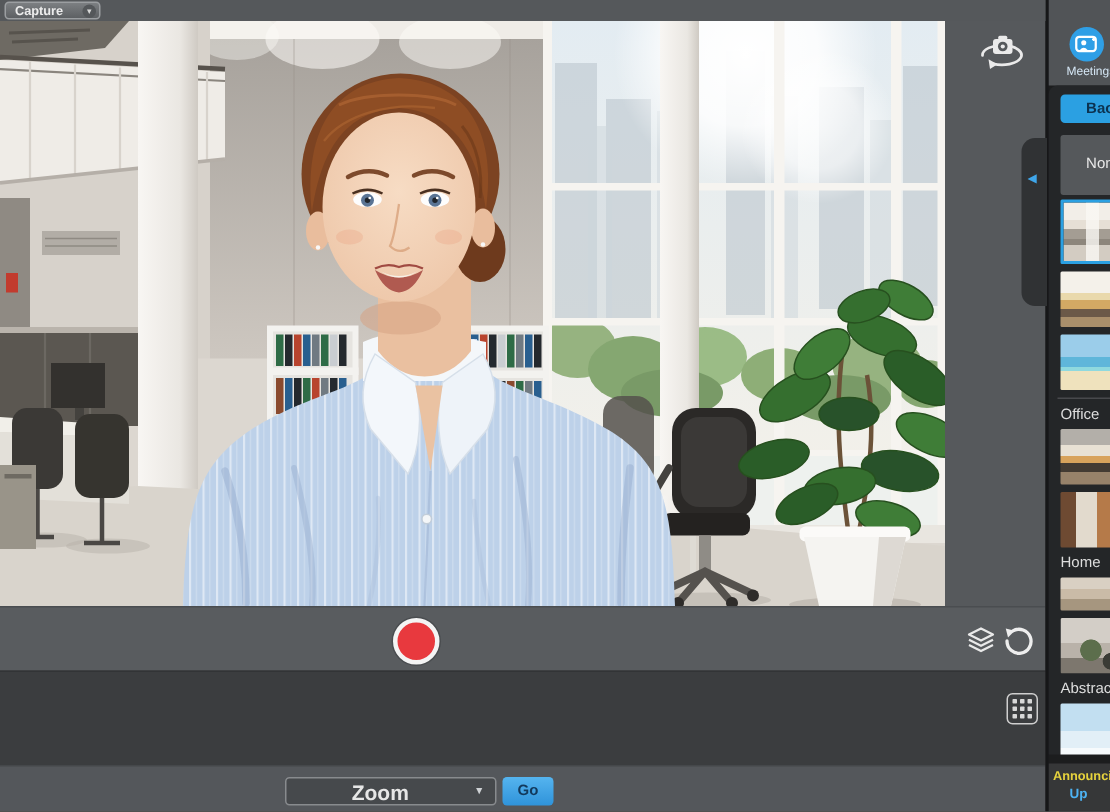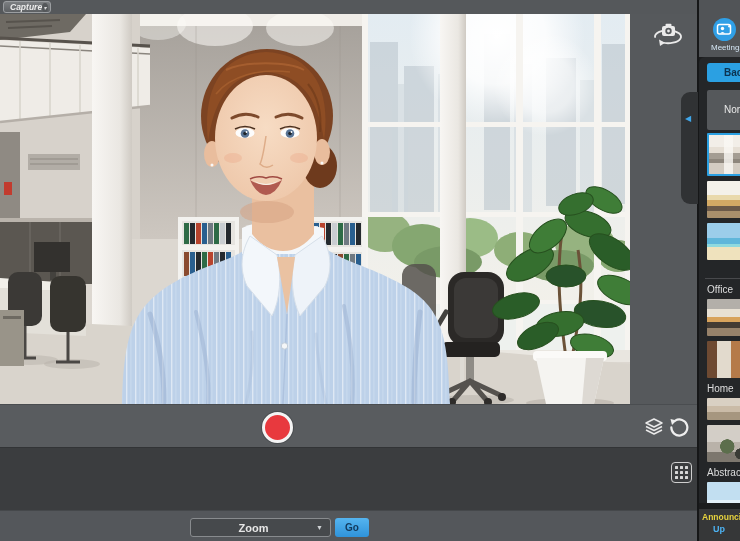--- a/index.html
+++ b/index.html
@@ -1,23 +1,23 @@
 <!DOCTYPE html>
 <html><head>
 <meta charset="utf-8">
 <style>
   html,body{margin:0;padding:0;background:#222;}
   *{box-sizing:border-box;font-family:"Liberation Sans",sans-serif;}
   .app{position:relative;width:740px;height:541px;background:#56595c;overflow:hidden;}
 
   
   .topbar{position:absolute;left:0;top:0;width:697px;height:14px;background:#55585b;z-index:3;}
-  .capture-dd{position:absolute;left:3px;top:1px;width:48px;height:12px;border:1px solid #9b9ea1;border-radius:3px;
+  .capture-dd{position:absolute;left:3px;top:1px;width:64px;height:12px;border:1px solid #9b9ea1;border-radius:3px;
     background:linear-gradient(180deg,#7c7f82,#5d6063);display:flex;align-items:center;justify-content:space-between;
-    padding:0 2px 0 6px;cursor:pointer;font-style:italic;}
+    padding:0 2px 0 6px;cursor:pointer;}
   .capture-dd .lbl{font-size:8.5px;font-weight:bold;color:#ececec;line-height:10px;}
   .dd-chev{font-size:6px;color:#d8d8d8;background:#54575a;border-radius:50%;width:9px;height:9px;display:flex;align-items:center;justify-content:center;}
 
   .video-area{position:absolute;left:0;top:14px;width:630px;height:390px;overflow:hidden;background:#dcd7d0;}
   .video-area svg{display:block;width:630px;height:390px;}
   .gutter{position:absolute;left:630px;top:14px;width:67px;height:390px;background:#56595c;}
   .cloudcam{position:absolute;left:650px;top:17px;width:36px;height:32px;cursor:pointer;}
 
   .controlbar{position:absolute;left:0;top:404px;width:697px;height:43px;background:#595c5f;border-top:1px solid #4a4d50;}
   .record{position:absolute;left:262px;top:7px;width:31px;height:31px;border-radius:50%;background:#e8393e;
@@ -27,40 +27,40 @@
   .ic-reset{left:667px;}
 
   .darkband{position:absolute;left:0;top:447px;width:697px;height:63px;background:#3b3d3f;border-top:1px solid #323436;}
   .grid-icon{position:absolute;left:671px;top:14px;width:21px;height:21px;border:1.5px solid #cfcfcf;border-radius:4px;
     display:grid;grid-template-columns:repeat(3,1fr);gap:1.5px;padding:3px;cursor:pointer;background:#3b3d3f;}
   .grid-icon b{background:#d8d8d8;border-radius:0.5px;}
 
   .bottombar{position:absolute;left:0;top:510px;width:697px;height:31px;background:#54575b;border-top:1px solid #45484b;}
   .zoom-dd{position:absolute;left:190px;top:7px;width:141px;height:19px;background:#46494c;border:1px solid #888b8e;
     border-radius:3px;display:flex;align-items:center;cursor:pointer;}
-  .zoom-dd .lbl{flex:1;text-align:center;font-size:11px;font-weight:bold;color:#e6e6e6;}
+  .zoom-dd .lbl{flex:1;text-align:center;font-size:14px;font-weight:bold;color:#e6e6e6;}
   .zoom-dd .chev{font-size:7px;color:#cfd2d5;margin-right:7px;}
   .go-btn{position:absolute;left:335px;top:7px;width:34px;height:19px;border:none;border-radius:3px;cursor:pointer;
     background:linear-gradient(180deg,#55b4ef,#2f93da);font-size:10px;font-weight:bold;color:#12395c;padding:0;}
 
   
   .sidebar{position:absolute;left:697px;top:0;width:43px;height:541px;background:#1c1d1e;border-left:2px solid #161718;overflow:hidden;z-index:2;}
   .sb-top{position:absolute;left:0;top:0;width:100%;height:57px;background:#515457;}
   .meet-ic{position:absolute;left:14px;top:18px;width:23px;height:23px;border-radius:50%;background:#2f9fe6;cursor:pointer;}
   .meet-lb{position:absolute;left:12px;top:43px;font-size:8px;color:#d5e6f4;white-space:nowrap;}
   .sb-panel{position:absolute;left:0;top:57px;width:100%;height:446px;background:#242628;border-radius:6px 0 0 0;padding-top:6px;overflow:hidden;}
   .back-btn{display:block;width:58px;height:19px;margin:0 0 8px 8px;border:none;border-radius:3px;background:#2ba0e2;
     color:#0c3351;font-size:10px;font-weight:bold;cursor:pointer;padding:0;text-align:center;}
   .none-tile{width:58px;height:40px;margin:0 0 3px 8px;background:#55585b;border-radius:2px;color:#e9e9e9;
     font-size:10px;line-height:40px;text-align:center;cursor:pointer;}
   .thumb{width:58px;height:37px;margin:0 0 5px 8px;border-radius:1px;cursor:pointer;}
   .thumb.selected{height:43px;border:2px solid #2ba0e2;}
   .thumb.home-beige{height:22px;}
   .sec-label{margin:4px 0 4px 8px;font-size:10px;color:#dddddd;}
-  .sec-label.with-divider{border-top:1px solid #48494c;padding-top:5px;margin-left:6px;padding-left:2px;margin-top:18px;}
+  .sec-label.with-divider{border-top:1px solid #48494c;padding-top:5px;margin-left:6px;padding-left:2px;margin-top:5px;}
   .bright-office{background:linear-gradient(90deg,rgba(250,248,244,0) 0 28%,rgba(250,248,244,.8) 28% 44%,rgba(250,248,244,0) 44%),
     linear-gradient(180deg,#f2eee8 0 30%,#e6dfd5 30% 45%,#a49d93 45% 62%,#8d867c 62% 72%,#d3ccc2 72% 100%);}
   .meeting-room{background:linear-gradient(180deg,#f4f1ea 0 38%,#e9d9ac 38% 52%,#d3a964 52% 68%,#6b5948 68% 82%,#a98f6b 82%);}
   .beach{background:linear-gradient(180deg,#9bcdea 0 40%,#5fb6da 40% 58%,#8fd9de 58% 66%,#efe2bd 66%);}
   .office-warm{background:linear-gradient(180deg,#b3afa9 0 28%,#e8e1d4 28% 48%,#d8a35c 48% 62%,#433b33 62% 78%,#97826a 78%);}
   .office-hall{background:linear-gradient(90deg,#6e4a32 0 18%,#e2dacd 18% 42%,#b57a49 42% 58%,#8a5a38 58% 74%,#3f2f23 74%);}
   .home-beige{background:linear-gradient(180deg,#d9d0c3 0 35%,#cabba7 35% 65%,#a6967f 65%);}
   .home-plant{background:radial-gradient(circle at 35% 58%,#5c6e4c 0 16%,rgba(0,0,0,0) 17%),
     radial-gradient(circle at 58% 78%,#3a3b35 0 12%,rgba(0,0,0,0) 13%),
     linear-gradient(180deg,#d3cec7 0 45%,#b9b2a9 45% 72%,#7d776e 72%);}

